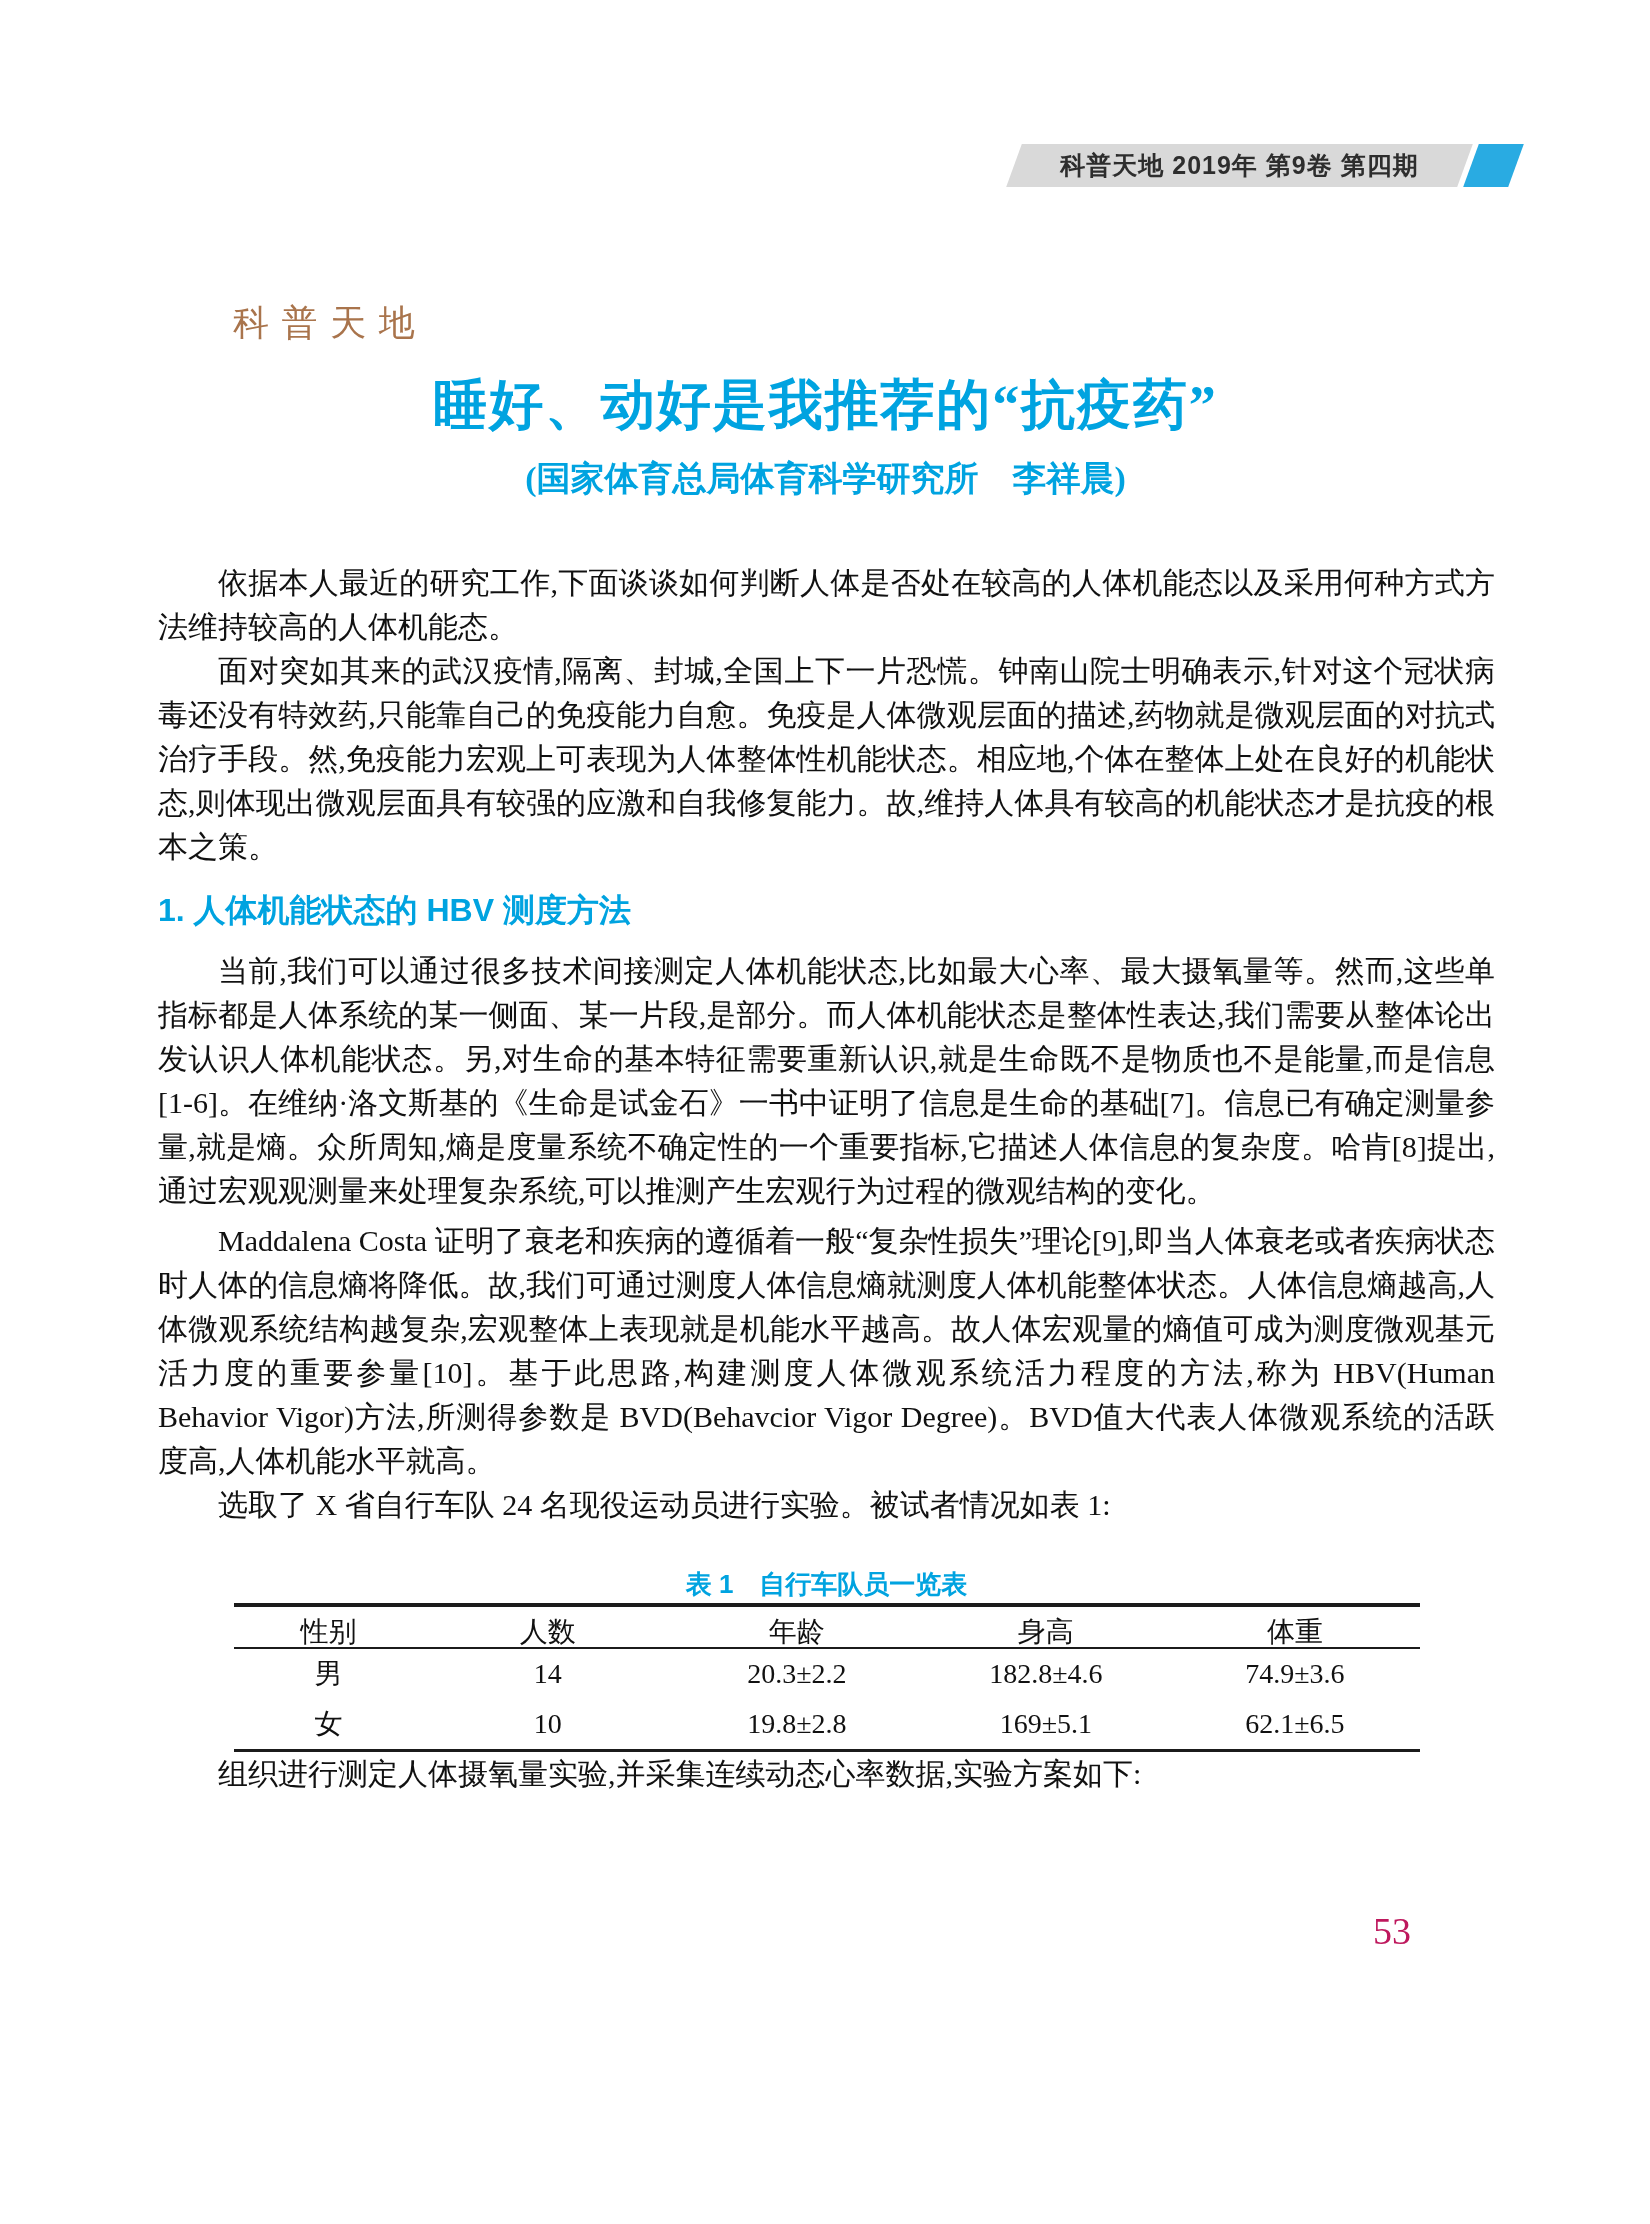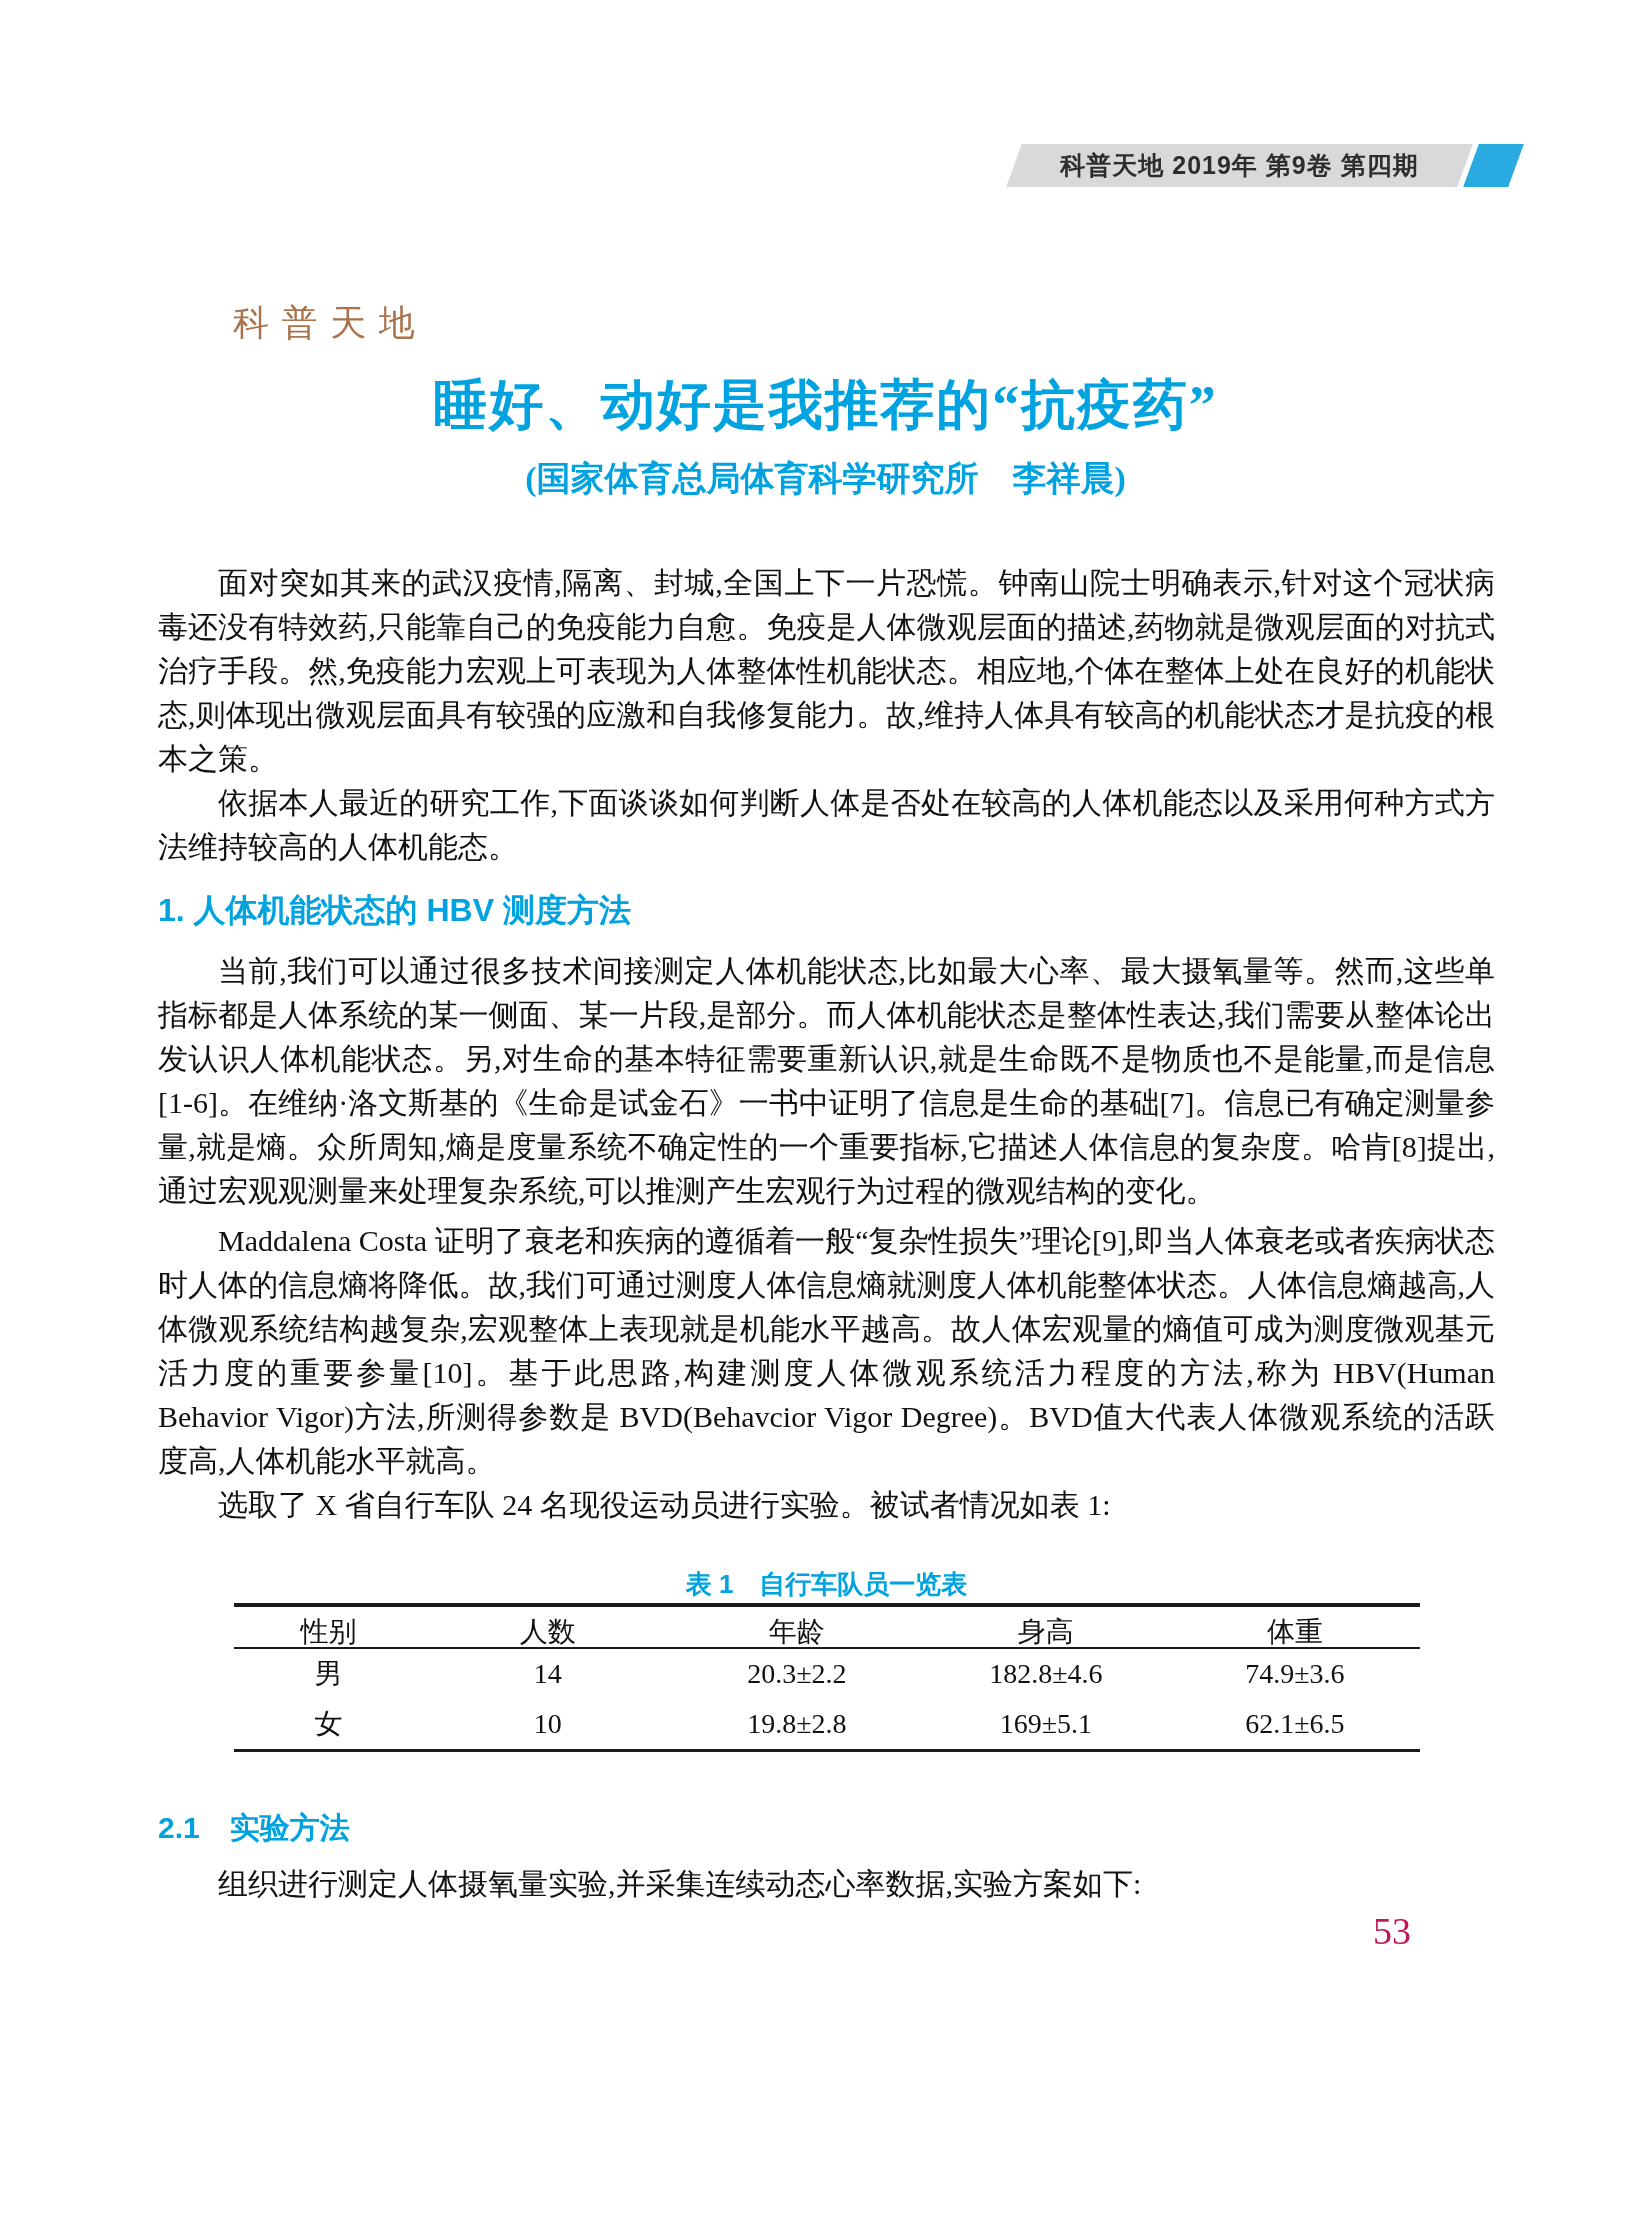--- a/index.html
+++ b/index.html
@@ -101,22 +101,22 @@
   <div class="hdr-band-blue"></div>
   <div class="hdr-text">科普天地 2019年 第9卷 第四期</div>
 
   <div class="col-label">科普天地</div>
 
   <div class="title">睡好、动好是我推荐的“抗疫药”</div>
   <div class="byline">(国家体育总局体育科学研究所　李祥晨)</div>
 
   <div class="content">
 
+    <p class="para">依据本人最近的研究工作,下面谈谈如何判断人体是否处在较高的人体机能态以及采用何种方式方法维持较高的人体机能态。</p>
     <p class="para">面对突如其来的武汉疫情,隔离、封城,全国上下一片恐慌。钟南山院士明确表示,针对这个冠状病毒还没有特效药,只能靠自己的免疫能力自愈。免疫是人体微观层面的描述,药物就是微观层面的对抗式治疗手段。然,免疫能力宏观上可表现为人体整体性机能状态。相应地,个体在整体上处在良好的机能状态,则体现出微观层面具有较强的应激和自我修复能力。故,维持人体具有较高的机能状态才是抗疫的根本之策。</p>
-    <p class="para">依据本人最近的研究工作,下面谈谈如何判断人体是否处在较高的人体机能态以及采用何种方式方法维持较高的人体机能态。</p>
 
     <div class="h-sec">1. 人体机能状态的 HBV 测度方法</div>
     <p class="para">当前,我们可以通过很多技术间接测定人体机能状态,比如最大心率、最大摄氧量等。然而,这些单指标都是人体系统的某一侧面、某一片段,是部分。而人体机能状态是整体性表达,我们需要从整体论出发认识人体机能状态。另,对生命的基本特征需要重新认识,就是生命既不是物质也不是能量,而是信息[1-6]。在维纳·洛文斯基的《生命是试金石》一书中证明了信息是生命的基础[7]。信息已有确定测量参量,就是熵。众所周知,熵是度量系统不确定性的一个重要指标,它描述人体信息的复杂度。哈肯[8]提出,通过宏观观测量来处理复杂系统,可以推测产生宏观行为过程的微观结构的变化。</p>
     <p class="para p4">Maddalena Costa 证明了衰老和疾病的遵循着一般“复杂性损失”理论[9],即当人体衰老或者疾病状态时人体的信息熵将降低。故,我们可通过测度人体信息熵就测度人体机能整体状态。人体信息熵越高,人体微观系统结构越复杂,宏观整体上表现就是机能水平越高。故人体宏观量的熵值可成为测度微观基元活力度的重要参量[10]。基于此思路,构建测度人体微观系统活力程度的方法,称为 HBV(Human Behavior Vigor)方法,所测得参数是 BVD(Behavcior Vigor Degree)。BVD值大代表人体微观系统的活跃度高,人体机能水平就高。</p>
 
     <p class="para">选取了 X 省自行车队 24 名现役运动员进行实验。被试者情况如表 1:</p>
 
     <div class="tbl-caption">表 1　自行车队员一览表</div>
     <div class="tbl">
       <div class="tbl-row head">
@@ -135,21 +135,20 @@
       </div>
       <div class="tbl-row">
         <div class="tbl-cell">女</div>
         <div class="tbl-cell">10</div>
         <div class="tbl-cell">19.8±2.8</div>
         <div class="tbl-cell">169±5.1</div>
         <div class="tbl-cell">62.1±6.5</div>
       </div>
     </div>
 
-    <div class="h-sub">2.1　实验方法</div>
     <p class="para">组织进行测定人体摄氧量实验,并采集连续动态心率数据,实验方案如下:</p>
 
   </div>
 
   <div class="page-num">53</div>
 
 </div>
 
 
 </body></html>

